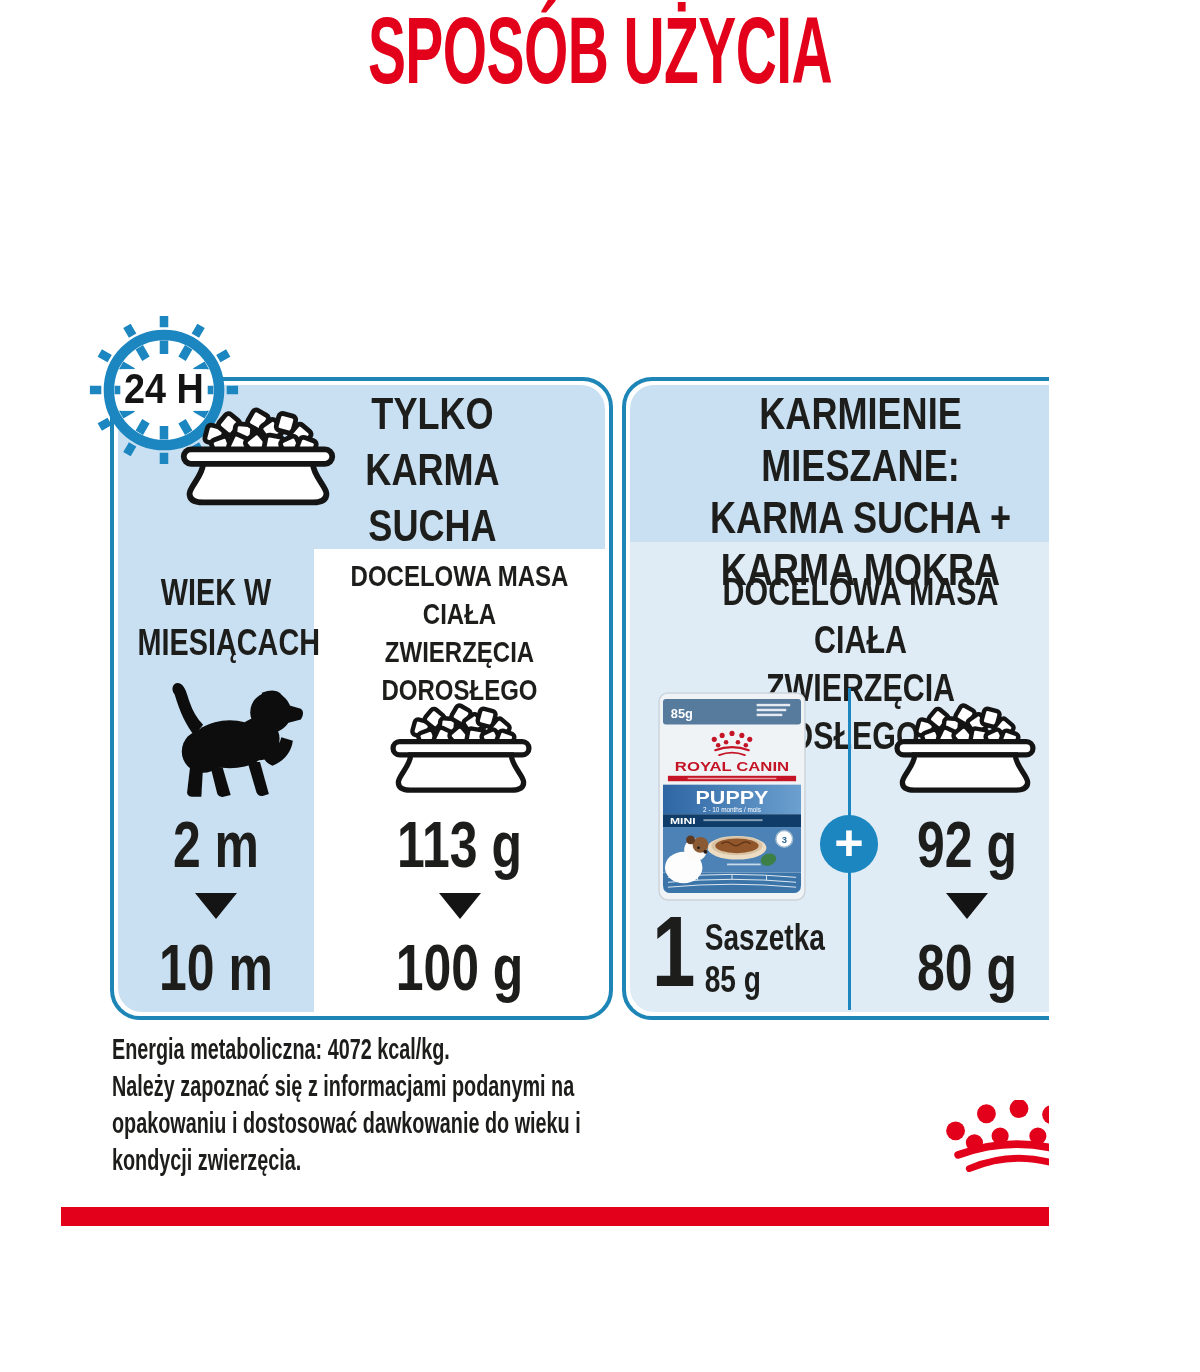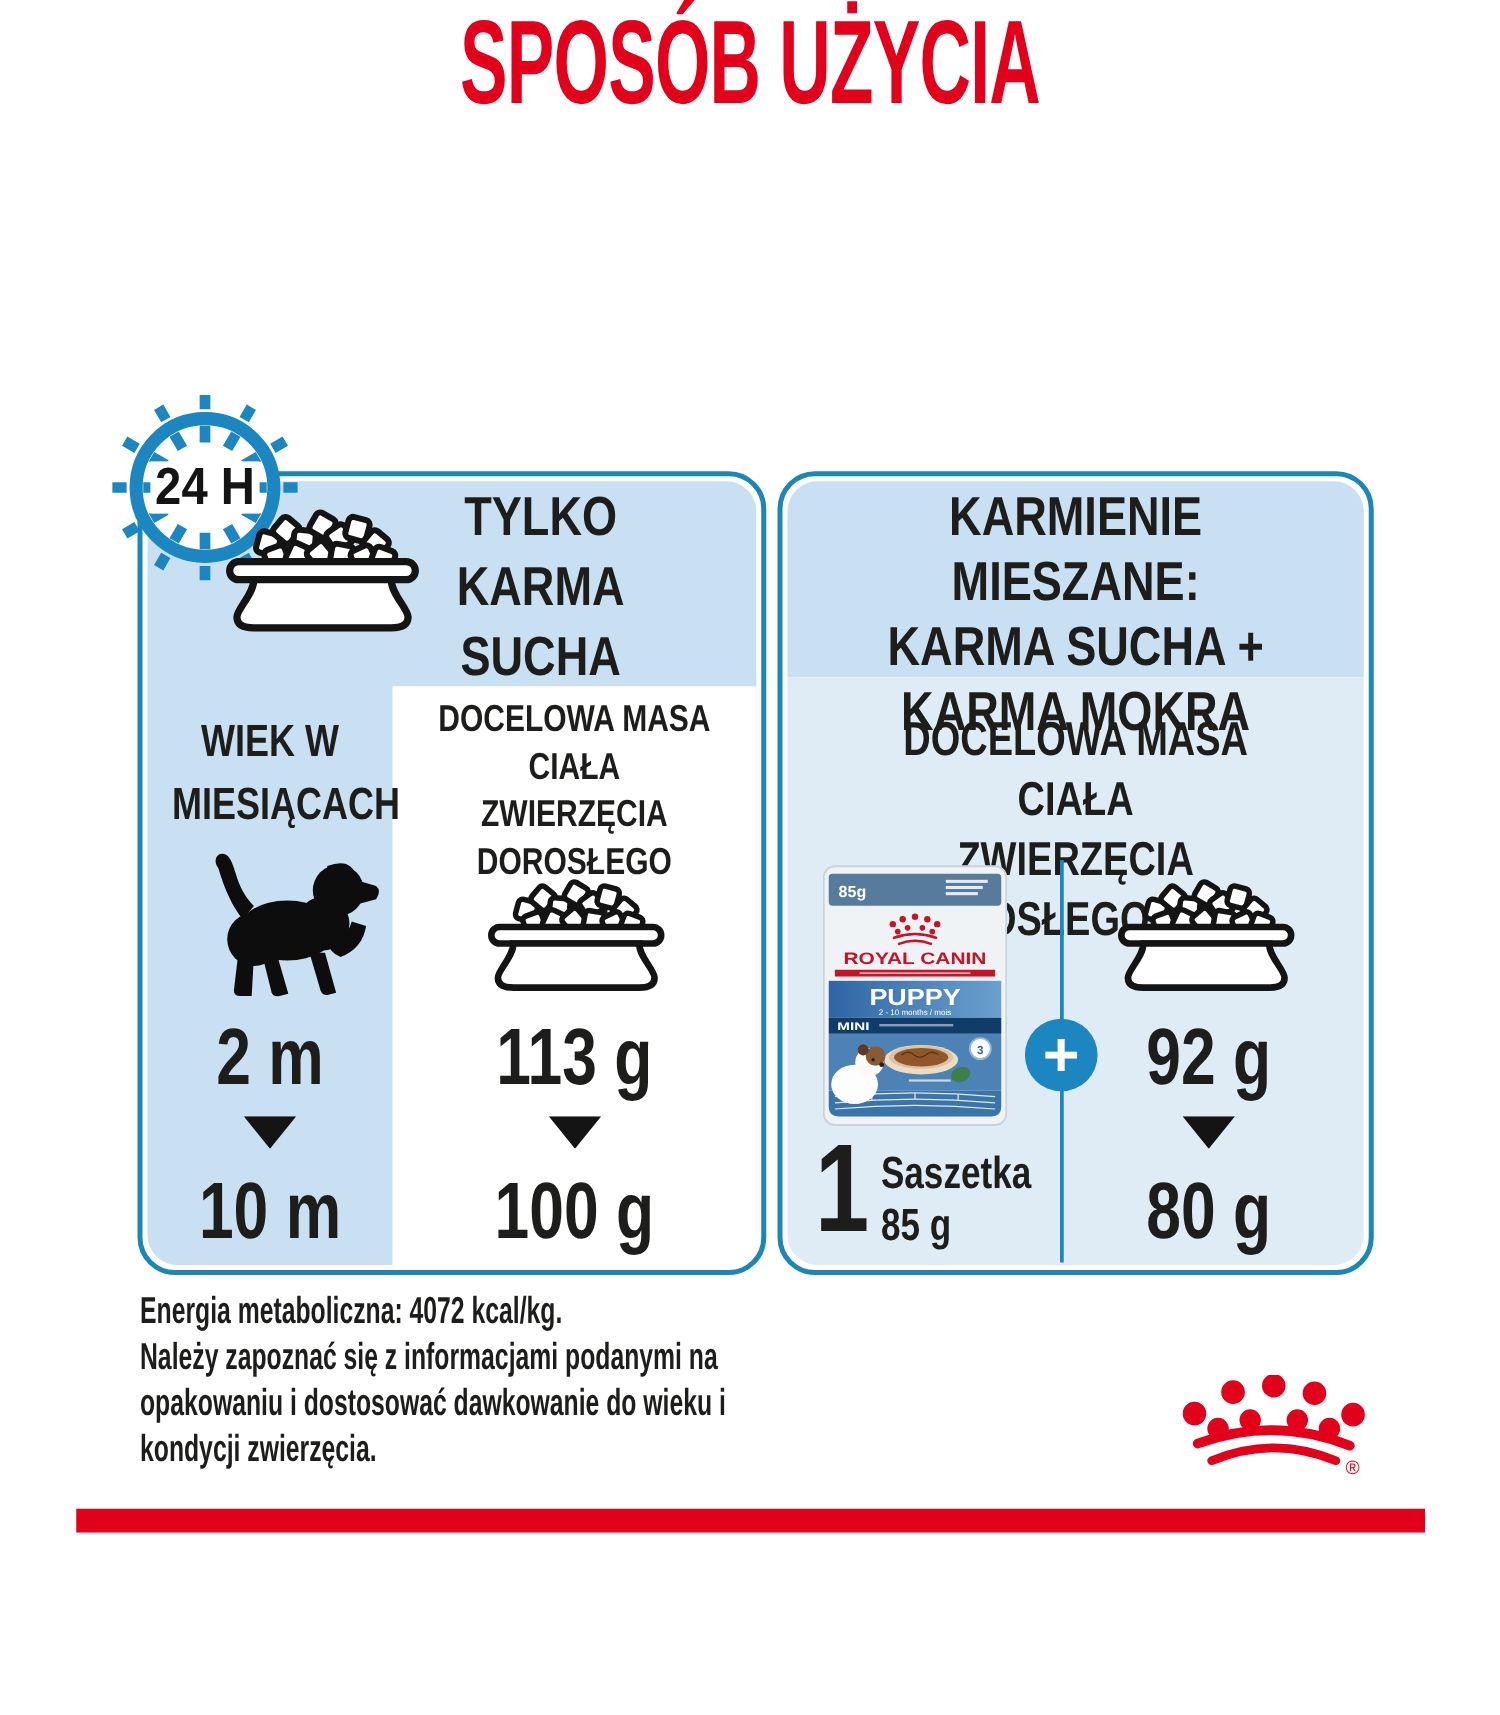--- a/index.html
+++ b/index.html
@@ -1,21 +1,21 @@
 <!DOCTYPE html>
 <html style="--red: #e2001a; --panel_border: #1d86b7; --panel_fill: #c9e0f2; --panel_fill_light: #dfecf6; --icon_blue: #1b86c0; --ink: #1d1d1b;"><head>
 <meta charset="utf-8">
 <style>
   :root{
     --red:#e2001a; --panel_border:#1d86b7; --panel_fill:#c9e0f2;
     --panel_fill_light:#dfecf6; --icon_blue:#1b86c0; --ink:#1d1d1b;
   }
   *{box-sizing:border-box;margin:0;padding:0}
   body{background:#ffffff;font-family:"Liberation Sans","DejaVu Sans",sans-serif}
-  .canvas{position:relative;width:1200px;height:1372px;background:#fff;overflow:hidden}
+  .canvas{position:relative;width:1049px;height:1372px;background:#fff;overflow:hidden}
   .abs{position:absolute}
   .t{font-weight:bold;color:var(--ink)}
   .center{text-align:center}
   .cx60{transform:scaleX(.60)}
   .cx78{transform:scaleX(.78)}
   .cx80{transform:scaleX(.80)}
   .cx82{transform:scaleX(.82)}
   .oxl{transform:scaleX(.66);transform-origin:0 0}
   .title{left:0;top:150;width:1200px;font-size:95px;line-height:100px;font-weight:bold;
          color:var(--red);text-align:center;letter-spacing:-1px}

